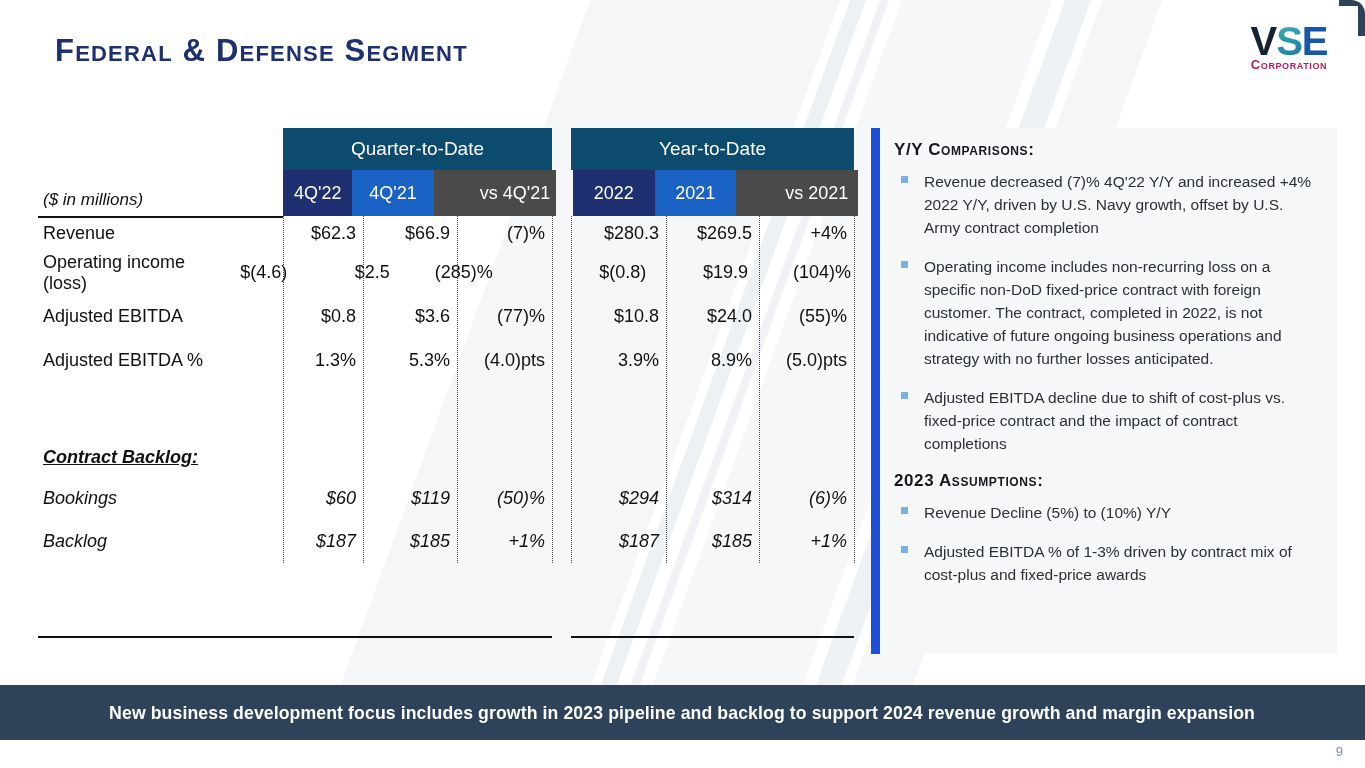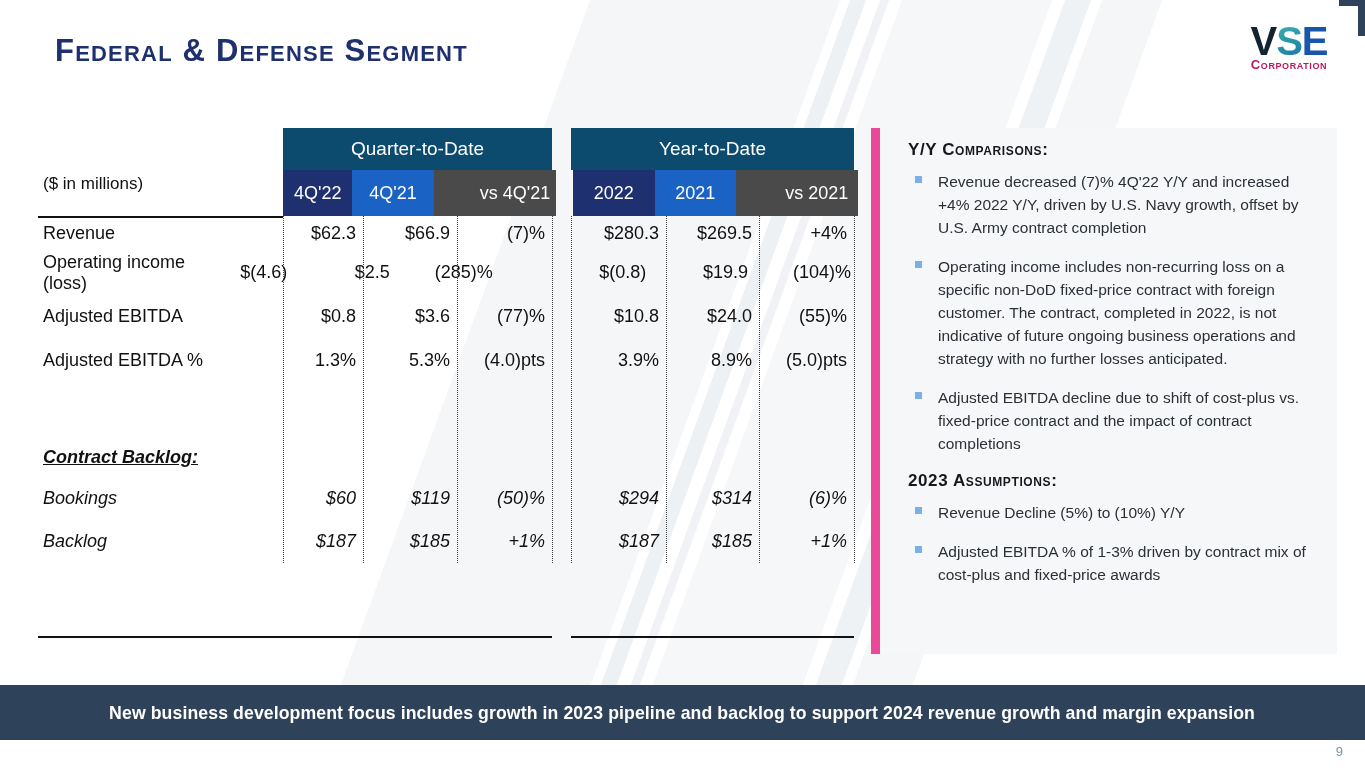--- a/index.html
+++ b/index.html
@@ -3,21 +3,21 @@
 <meta charset="utf-8">
 <style>
   html,body{margin:0;padding:0;}
   body{
     width:1365px;height:768px;
     background:#ffffff;
     font-family:"Liberation Sans","DejaVu Sans",sans-serif;
     overflow:hidden;
     position:relative;
   }
-  .slide{position:absolute;inset:0;overflow:hidden;}
+  .slide{position:absolute;inset:0;overflow:hidden;border-radius:14px;}
 
   
   .wm{position:absolute;top:-60px;left:430px;width:640px;height:760px;pointer-events:none;}
   .wm span{
     position:absolute;top:0;display:block;height:780px;
     background:#f1f3f5;transform:skewX(-20deg);
   }
   .wm .w1{left:40px;width:250px;background:#f4f6f8;}
   .wm .w2{left:300px;width:16px;background:#eef1f4;}
   .wm .w3{left:330px;width:9px;background:#f0f2f5;}
@@ -76,21 +76,21 @@
   .c.blank{background:transparent;}
 
   
   .w1{width:80px;}  .w2{width:94px;}  .w3{width:95px;}
   .g {width:19px;}
   .w4{width:95px;}  .w5{width:93px;}  .w6{width:95px;}
 
   .unit-row{position:absolute;left:0;top:42px;width:245px;height:46px;
     display:flex;align-items:flex-end;}
   .unit-row .u{
-    font-size:17px;color:#111;padding-left:5px;padding-bottom:22px;
+    font-style:italic;font-size:17px;color:#111;padding-left:5px;padding-bottom:6px;
   }
 
   .body{position:relative;margin-top:0;}
   .hline{position:absolute;left:0;top:0;width:245px;height:0;border-top:2px solid #111;}
 
   .row{display:flex;align-items:center;}
   .row .lbl{
     width:245px;padding-left:5px;box-sizing:border-box;
     font-size:18px;color:#111;
   }
@@ -107,22 +107,22 @@
   .rhdr{height:40px;}
   .rbk{height:43px;}
 
   
   .vline{position:absolute;top:0;bottom:0;border-left:1px dotted #444;}
   .solidline{position:absolute;border-top:2px solid #111;}
 
   
   .panel{
     position:absolute;left:871px;top:128px;width:466px;height:526px;
-    background:#f6f7f9;border-left:9px solid #ec4899;box-sizing:border-box;
-    padding:12px 16px 0 28px;
+    background:#f6f7f9;border-left:9px solid #1d4ed8;box-sizing:border-box;
+    padding:12px 16px 0 14px;
   }
   .panel h3{
     margin:0 0 10px 0;font-size:17px;color:#15181c;font-weight:bold;
     font-variant:small-caps;letter-spacing:.6px;
   }
   .panel h3.second{margin-top:16px;}
   .bullets{list-style:none;margin:0;padding:0;}
   .bullets li{
     position:relative;padding-left:30px;margin-bottom:16px;
     font-size:15.5px;line-height:23px;color:#2b3036;

